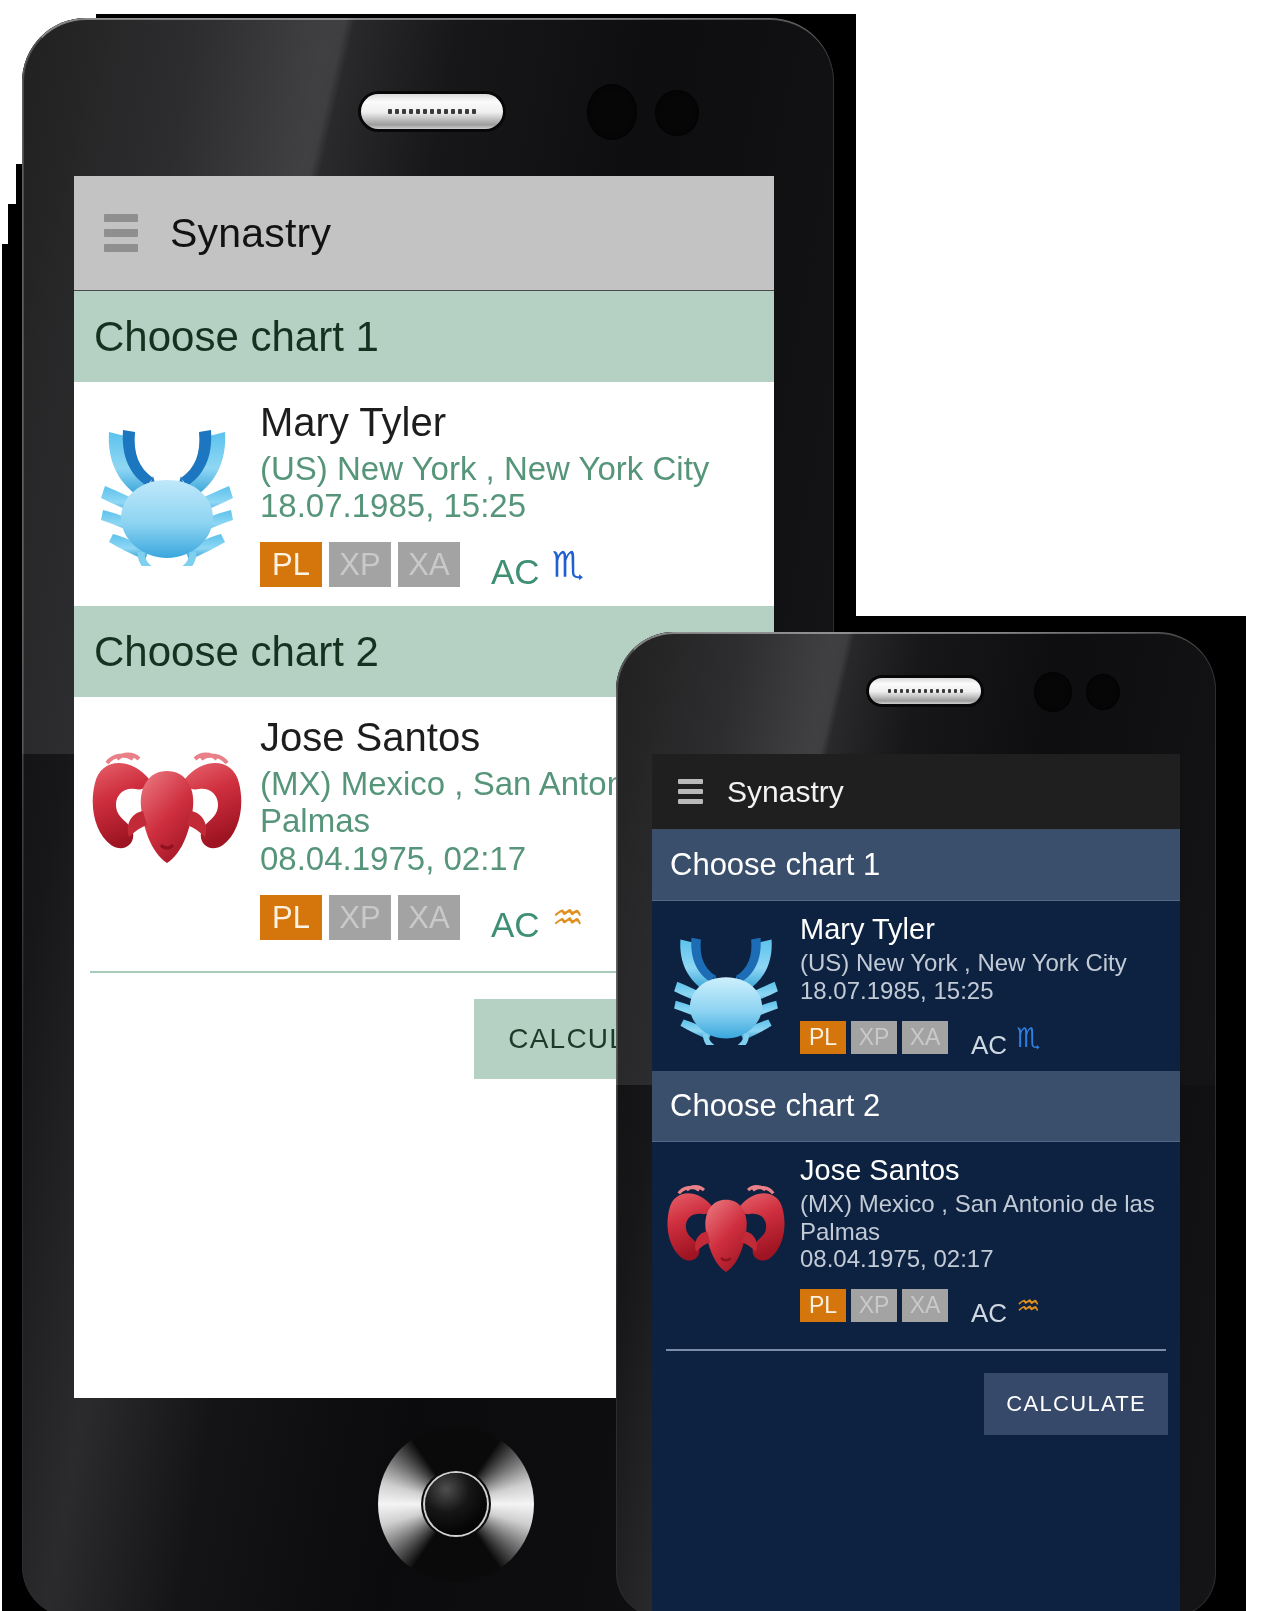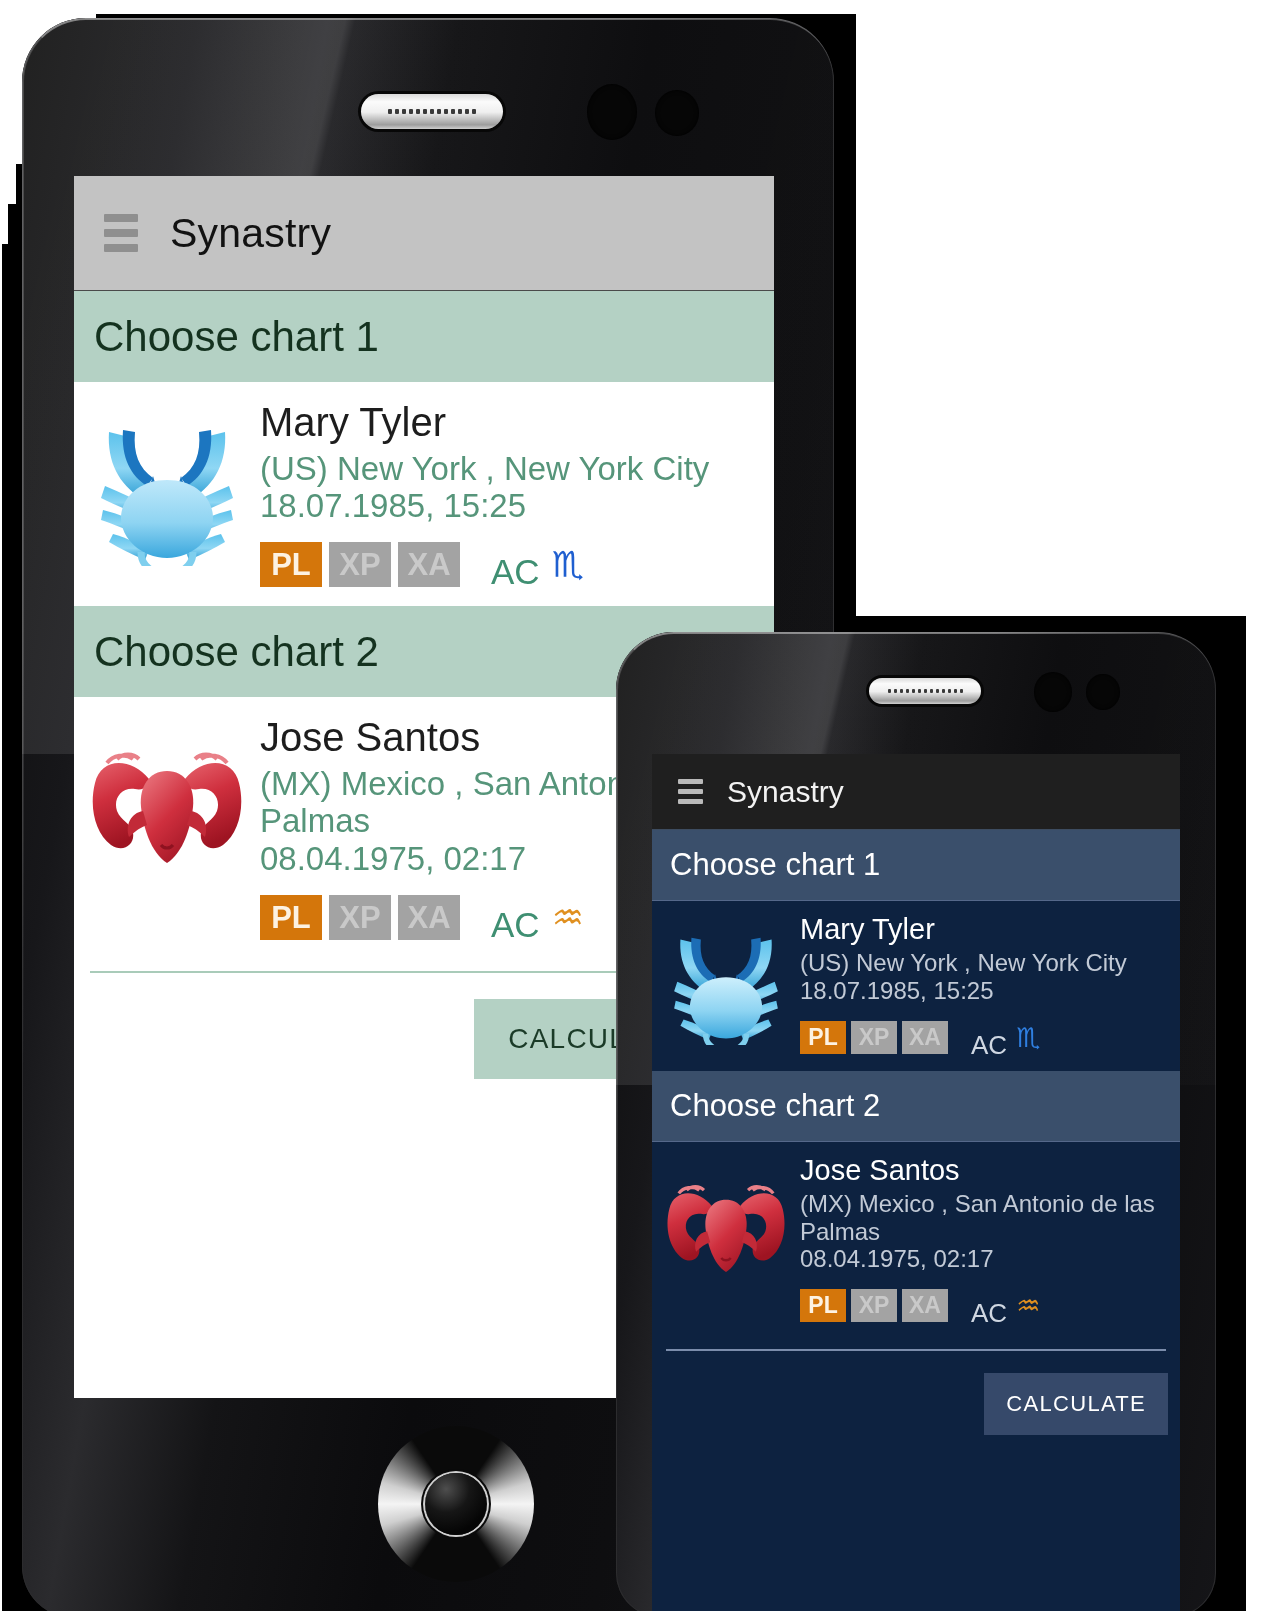--- a/index.html
+++ b/index.html
@@ -128,21 +128,21 @@
   .dk-calcwrap{ display:flex; justify-content:flex-end; padding:22px 12px 0 0; }
   .dk-calc{
     background:#36496a; color:#ffffff; font-size:22px;
     padding:18px 22px; letter-spacing:1.3px;
   }
 
   
   .badges{ display:flex; align-items:center; }
   .badge{
     display:inline-flex; align-items:center; justify-content:center;
-    font-weight:700; line-height:1;
+    font-weight:400; line-height:1;
   }
   .badge.on{ background:#d4760b; color:#fdf2e2; }
   .badge.off{ background:#a3a3a3; color:#c9c9c9; }
   .ac-text{ color:#3f8f72;margin-top:16px; }
   .ac-glyph{ font-family:"DejaVu Sans", sans-serif; }
 
   .lt-badges .badge{ font-size:31px; width:62px; height:45px; margin-right:7px; }
   .lt-badges .ac-text{ font-size:35px; margin-left:24px; }
   .lt-badges .ac-glyph{ font-size:36px; margin-left:12px; }
 

